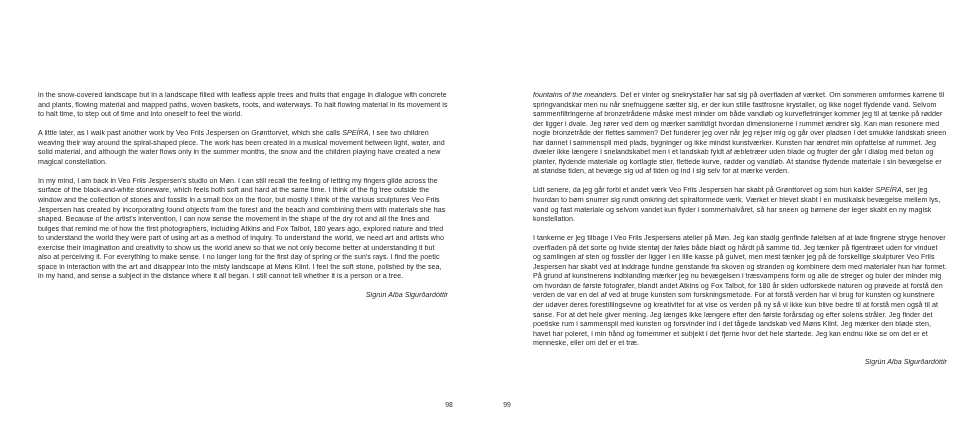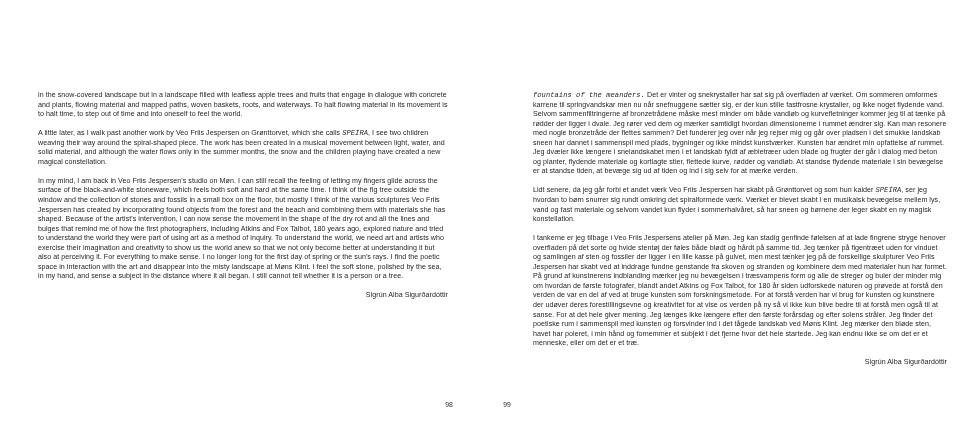--- a/index.html
+++ b/index.html
@@ -18,23 +18,24 @@
     position: absolute;
     top: 91px;
     font-size: 7.1px;
     line-height: 9.55px;
     letter-spacing: 0.05px;
     text-align: left;
   }
   .text-block--left  { left: 38px;  width: 410px; }
   .text-block--right { left: 533px; width: 414px; }
   .paragraphs p { margin: 0 0 9.55px 0; }
-  .paragraphs em { font-style: italic; font-family: Liberation Mono, monospace; }
+  .paragraphs em { font-style: italic; }
   .signature {
     text-align: right;
+    font-style: italic;
     font-size: 7.1px;
     line-height: 9.55px;
   }
   .page-number {
     position: absolute;
     top: 401px;
     width: 12px;
     text-align: center;
     font-size: 6.8px;
     color: #2a2a2a;

